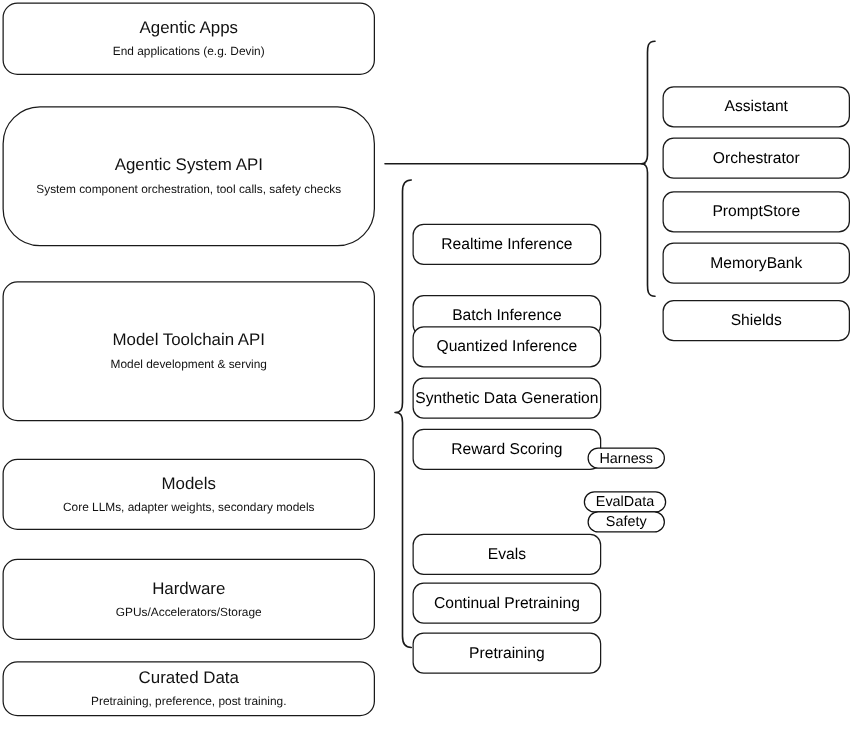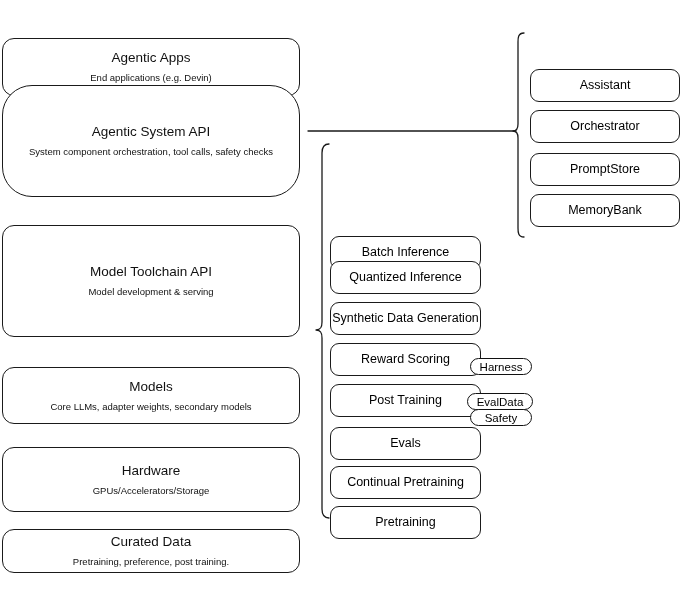--- a/index.html
+++ b/index.html
@@ -108,21 +108,21 @@
 
     <path d="M 329 144
              C 323 144 322 149 322 153
              L 322 322
              C 322 327 321 330 316 330
              C 321 330 322 333 322 338
              L 322 509
              C 322 513 323 518 329 518"></path>
   </svg>
 
-  <div class="node layer" style="top:2px; height:58px;margin-top:36px;">
+  <div class="node layer" style="top:2px; height:58px;">
     <div class="title">Agentic Apps</div>
     <div class="sub">End applications (e.g. Devin)</div>
   </div>
 
   <div class="node layer" style="top:85px; height:112px;border-radius:30px;">
     <div class="title">Agentic System API</div>
     <div class="sub">System component orchestration, tool calls, safety checks</div>
   </div>
 
   <div class="node layer" style="top:225px; height:112px;">
@@ -138,35 +138,35 @@
   <div class="node layer" style="top:447px; height:65px;">
     <div class="title">Hardware</div>
     <div class="sub">GPUs/Accelerators/Storage</div>
   </div>
 
   <div class="node layer" style="top:529px; height:44px;">
     <div class="title">Curated Data</div>
     <div class="sub">Pretraining, preference, post training.</div>
   </div>
 
+  <div class="node chip mid" style="top:143px;">
+    <span>Realtime Inference</span>
+  </div>
   <div class="node chip mid" style="top:200px;">
     <span>Batch Inference</span>
   </div>
   <div class="node chip mid" style="top:225px;">
     <span>Quantized Inference</span>
   </div>
   <div class="node chip mid" style="top:266px;">
     <span>Synthetic Data Generation</span>
   </div>
   <div class="node chip mid" style="top:307px;">
     <span>Reward Scoring</span>
   </div>
-  <div class="node chip mid" style="top:348px;">
-    <span>Post Training</span>
-  </div>
   <div class="node chip mid" style="top:391px;">
     <span>Evals</span>
   </div>
   <div class="node chip mid" style="top:430px;">
     <span>Continual Pretraining</span>
   </div>
   <div class="node chip mid" style="top:470px;">
     <span>Pretraining</span>
   </div>
 
@@ -185,14 +185,17 @@
   </div>
   <div class="node chip right" style="top:74px;">
     <span>Orchestrator</span>
   </div>
   <div class="node chip right" style="top:117px;">
     <span>PromptStore</span>
   </div>
   <div class="node chip right" style="top:158px;">
     <span>MemoryBank</span>
   </div>
+  <div class="node chip right" style="top:204px;">
+    <span>Shields</span>
+  </div>
 
 </div>
 
 </body></html>

